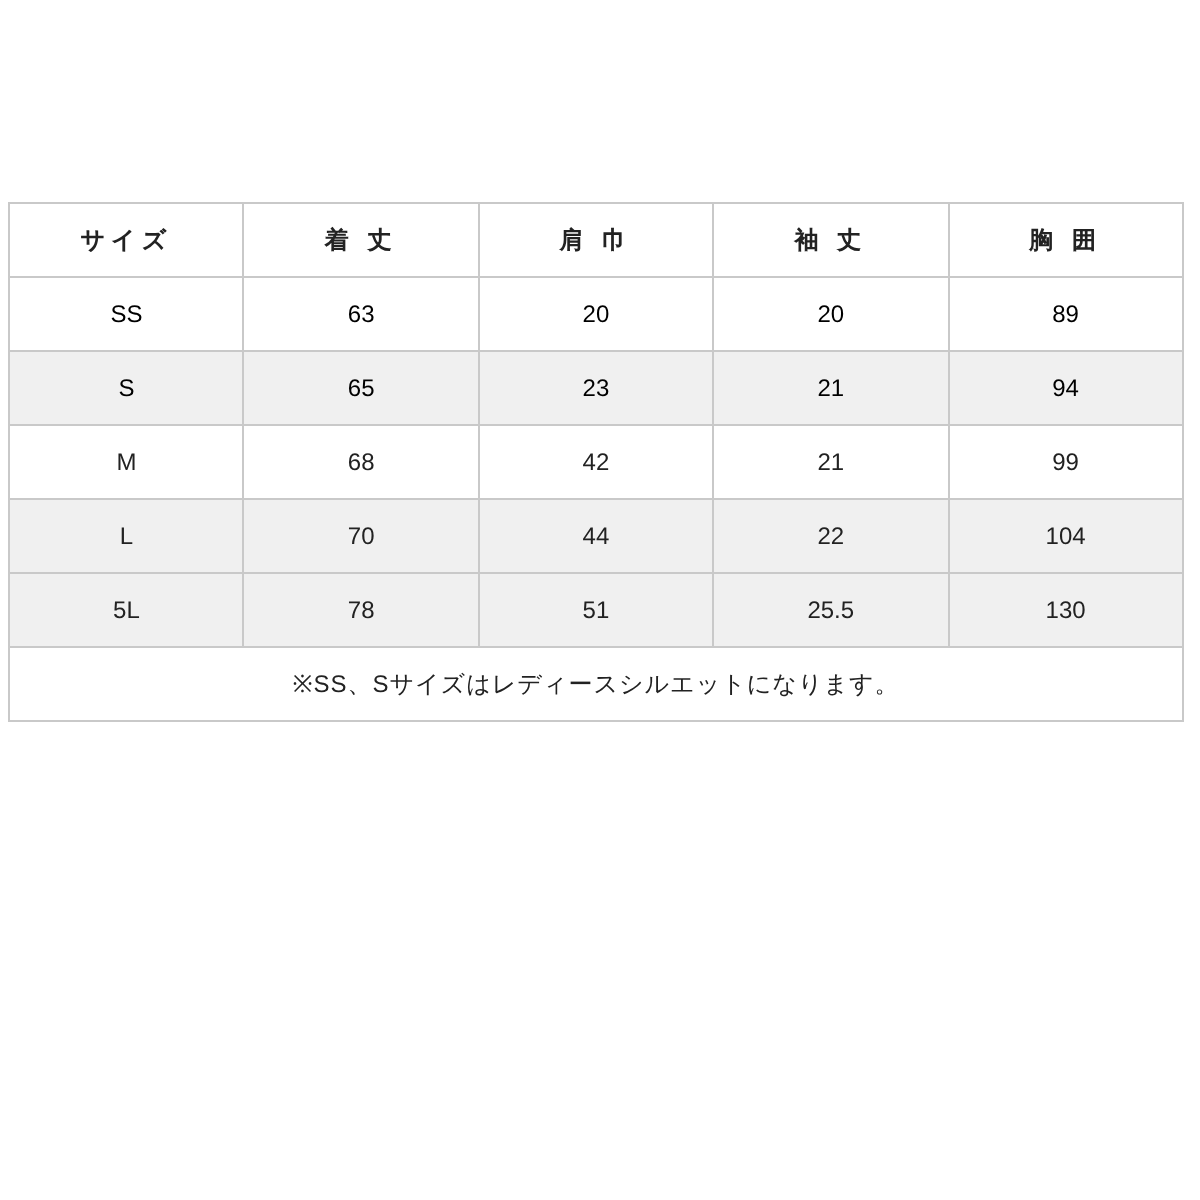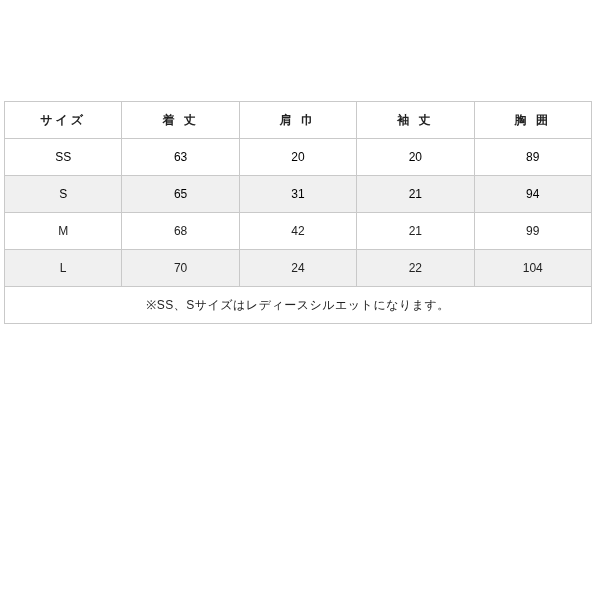--- a/index.html
+++ b/index.html
@@ -87,37 +87,44 @@
       <tr>
         <td class="hl">SS</td>
         <td class="hl">63</td>
         <td class="hl">20</td>
         <td class="hl">20</td>
         <td class="hl">89</td>
       </tr>
       <tr class="alt">
         <td class="hl">S</td>
         <td class="hl">65</td>
-        <td class="hl">31</td>
+        <td class="hl">23</td>
         <td class="hl">21</td>
         <td class="hl">94</td>
       </tr>
       <tr>
         <td>M</td>
         <td>68</td>
         <td>42</td>
         <td>21</td>
         <td>99</td>
       </tr>
       <tr class="alt">
         <td>L</td>
         <td>70</td>
-        <td>24</td>
+        <td>44</td>
         <td>22</td>
         <td>104</td>
+      </tr>
+      <tr class="alt">
+        <td>5L</td>
+        <td>78</td>
+        <td>51</td>
+        <td>25.5</td>
+        <td>130</td>
       </tr>
     </tbody>
     <tfoot>
       <tr>
         <td colspan="5">※SS、Sサイズはレディースシルエットになります。</td>
       </tr>
     </tfoot>
   </table>
 </div>
 

